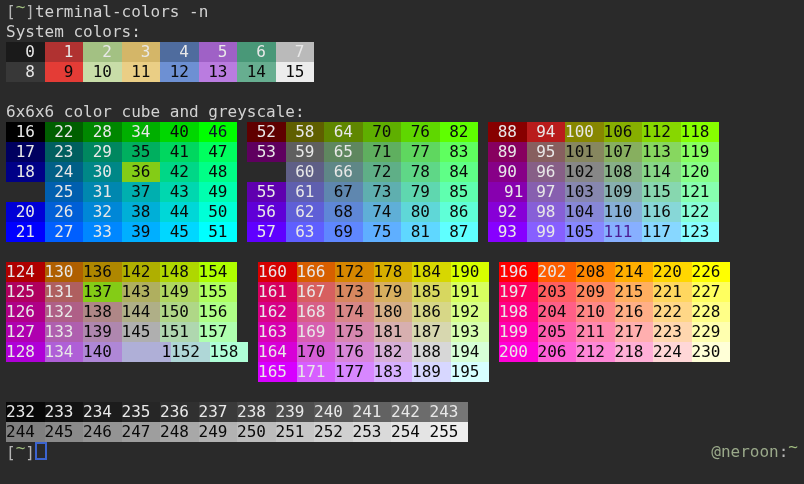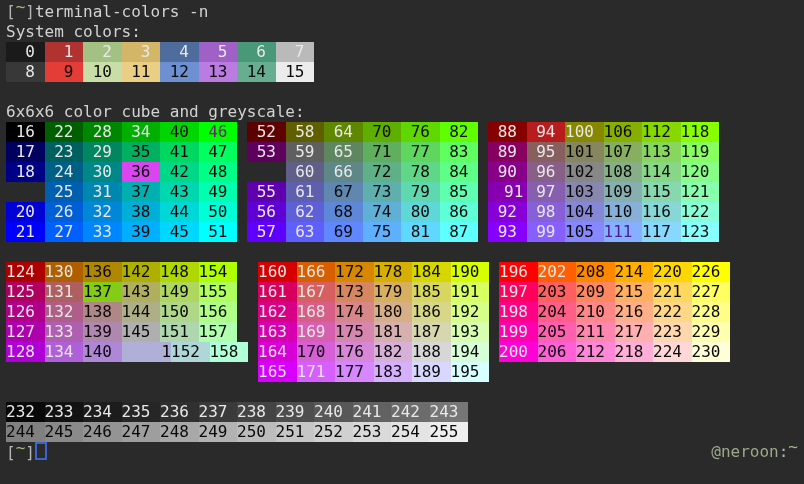--- a/index.html
+++ b/index.html
@@ -57,35 +57,35 @@
 
   <div id="cube-grid">
       <div class="cube-row">
         <div class="block">
           <div class="crow">
             <span class="cell" style="background: rgb(0, 0, 0); color: rgb(232, 232, 232);">16</span>
             <span class="cell" style="background: rgb(0, 95, 0); color: rgb(232, 232, 232);">22</span>
             <span class="cell" style="background: rgb(0, 135, 0); color: rgb(232, 232, 232);">28</span>
             <span class="cell" style="background: rgb(0, 175, 0); color: rgb(232, 232, 232);">34</span>
             <span class="cell" style="background: rgb(0, 215, 0); color: rgb(10, 10, 10);">40</span>
-            <span class="cell" style="background: rgb(0, 255, 0); color: #701a75;">46</span>
+            <span class="cell" style="background: rgb(0, 255, 0); color: #0f172a;">46</span>
           </div>
           <div class="crow">
             <span class="cell" style="background: rgb(0, 0, 95); color: rgb(232, 232, 232);">17</span>
             <span class="cell" style="background: rgb(0, 95, 95); color: rgb(232, 232, 232);">23</span>
             <span class="cell" style="background: rgb(0, 135, 95); color: rgb(232, 232, 232);">29</span>
             <span class="cell" style="background: rgb(0, 175, 95); color: rgb(10, 10, 10);">35</span>
             <span class="cell" style="background: rgb(0, 215, 95); color: rgb(10, 10, 10);">41</span>
             <span class="cell" style="background: rgb(0, 255, 95); color: rgb(10, 10, 10);">47</span>
           </div>
           <div class="crow">
             <span class="cell" style="background: rgb(0, 0, 135); color: rgb(232, 232, 232);">18</span>
             <span class="cell" style="background: rgb(0, 95, 135); color: rgb(232, 232, 232);">24</span>
             <span class="cell" style="background: rgb(0, 135, 135); color: rgb(232, 232, 232);">30</span>
-            <span class="cell" style="background: #d946ef; color: rgb(10, 10, 10);">36</span>
+            <span class="cell" style="background: #84cc16; color: rgb(10, 10, 10);">36</span>
             <span class="cell" style="background: rgb(0, 215, 135); color: rgb(10, 10, 10);">42</span>
             <span class="cell" style="background: rgb(0, 255, 135); color: rgb(10, 10, 10);">48</span>
           </div>
           <div class="crow">
             <span class="cell" style="background: rgb(0, 0, 175); color: rgb(232, 232, 232); margin-top: 20px;">19</span>
             <span class="cell" style="background: rgb(0, 95, 175); color: rgb(232, 232, 232);">25</span>
             <span class="cell" style="background: rgb(0, 135, 175); color: rgb(232, 232, 232);">31</span>
             <span class="cell" style="background: rgb(0, 175, 175); color: rgb(10, 10, 10);">37</span>
             <span class="cell" style="background: rgb(0, 215, 175); color: rgb(10, 10, 10);">43</span>
             <span class="cell" style="background: rgb(0, 255, 175); color: rgb(10, 10, 10);">49</span>

